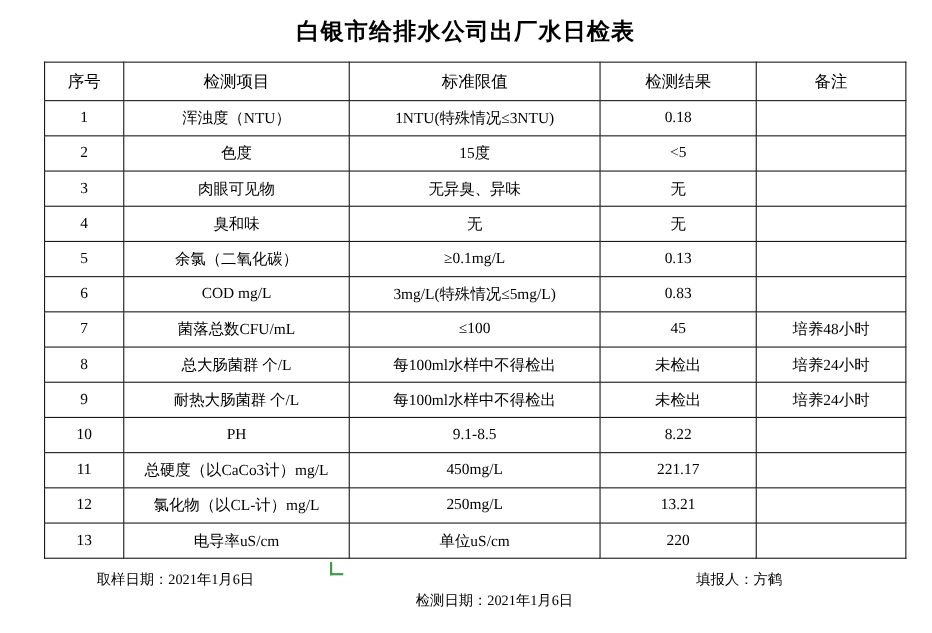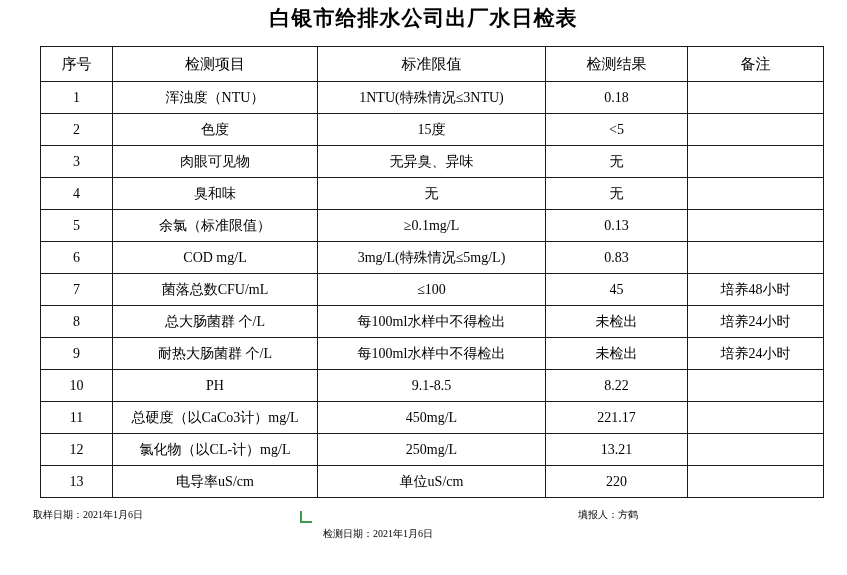--- a/index.html
+++ b/index.html
@@ -19,21 +19,21 @@
     width: 847px;
     height: 575px;
     box-sizing: border-box;
   }
   .doc-title {
     text-align: center;
     font-family: "Liberation Serif", "DejaVu Serif", serif;
     font-size: 21px;
     font-weight: bold;
     letter-spacing: 1px;
-    padding-top: 4px;
+    padding-top: 14px;
     padding-bottom: 14px;
   }
   .table-wrap {
     padding: 0 40px;
   }
   table.report {
     width: 783px;
     border-collapse: collapse;
     table-layout: fixed;
     background: #ffffff;
@@ -59,22 +59,22 @@
   col.c-note  { width: 136px; }
 
   .cell-item { font-size: 14px; margin-top: 36px; }
   .cell-std  { font-size: 13px; }
   .cell-res  { font-size: 14px; margin-top: 40px; }
   .cell-note { font-size: 14px; }
   .cell-no   { font-size: 14px; }
 
   .footer {
     display: flex;
-    padding: 10px 40px 0 33px;
-    font-size: 10px;
+    padding: 10px 40px 0 88px;
+    font-size: 13px;
     font-family: "Liberation Serif", "DejaVu Serif", serif;
   }
   .footer .f-item {
     white-space: nowrap;
   }
   .footer .f-sample { flex: 0 0 290px; }
   .footer .f-test   { flex: 0 0 255px; margin-top: 19px; }
   .footer .f-report { flex: 0 0 auto; }
   .corner-mark {
     position: absolute;
@@ -135,21 +135,21 @@
         </tr>
         <tr>
           <td class="cell-no">4</td>
           <td class="cell-item">臭和味</td>
           <td class="cell-std">无</td>
           <td class="cell-res">无</td>
           <td class="cell-note"></td>
         </tr>
         <tr>
           <td class="cell-no">5</td>
-          <td class="cell-item">余氯（标准限值）</td>
+          <td class="cell-item">余氯（二氧化碳）</td>
           <td class="cell-std">≥0.1mg/L</td>
           <td class="cell-res">0.13</td>
           <td class="cell-note"></td>
         </tr>
         <tr>
           <td class="cell-no">6</td>
           <td class="cell-item">COD          mg/L</td>
           <td class="cell-std">3mg/L(特殊情况≤5mg/L)</td>
           <td class="cell-res">0.83</td>
           <td class="cell-note"></td>

